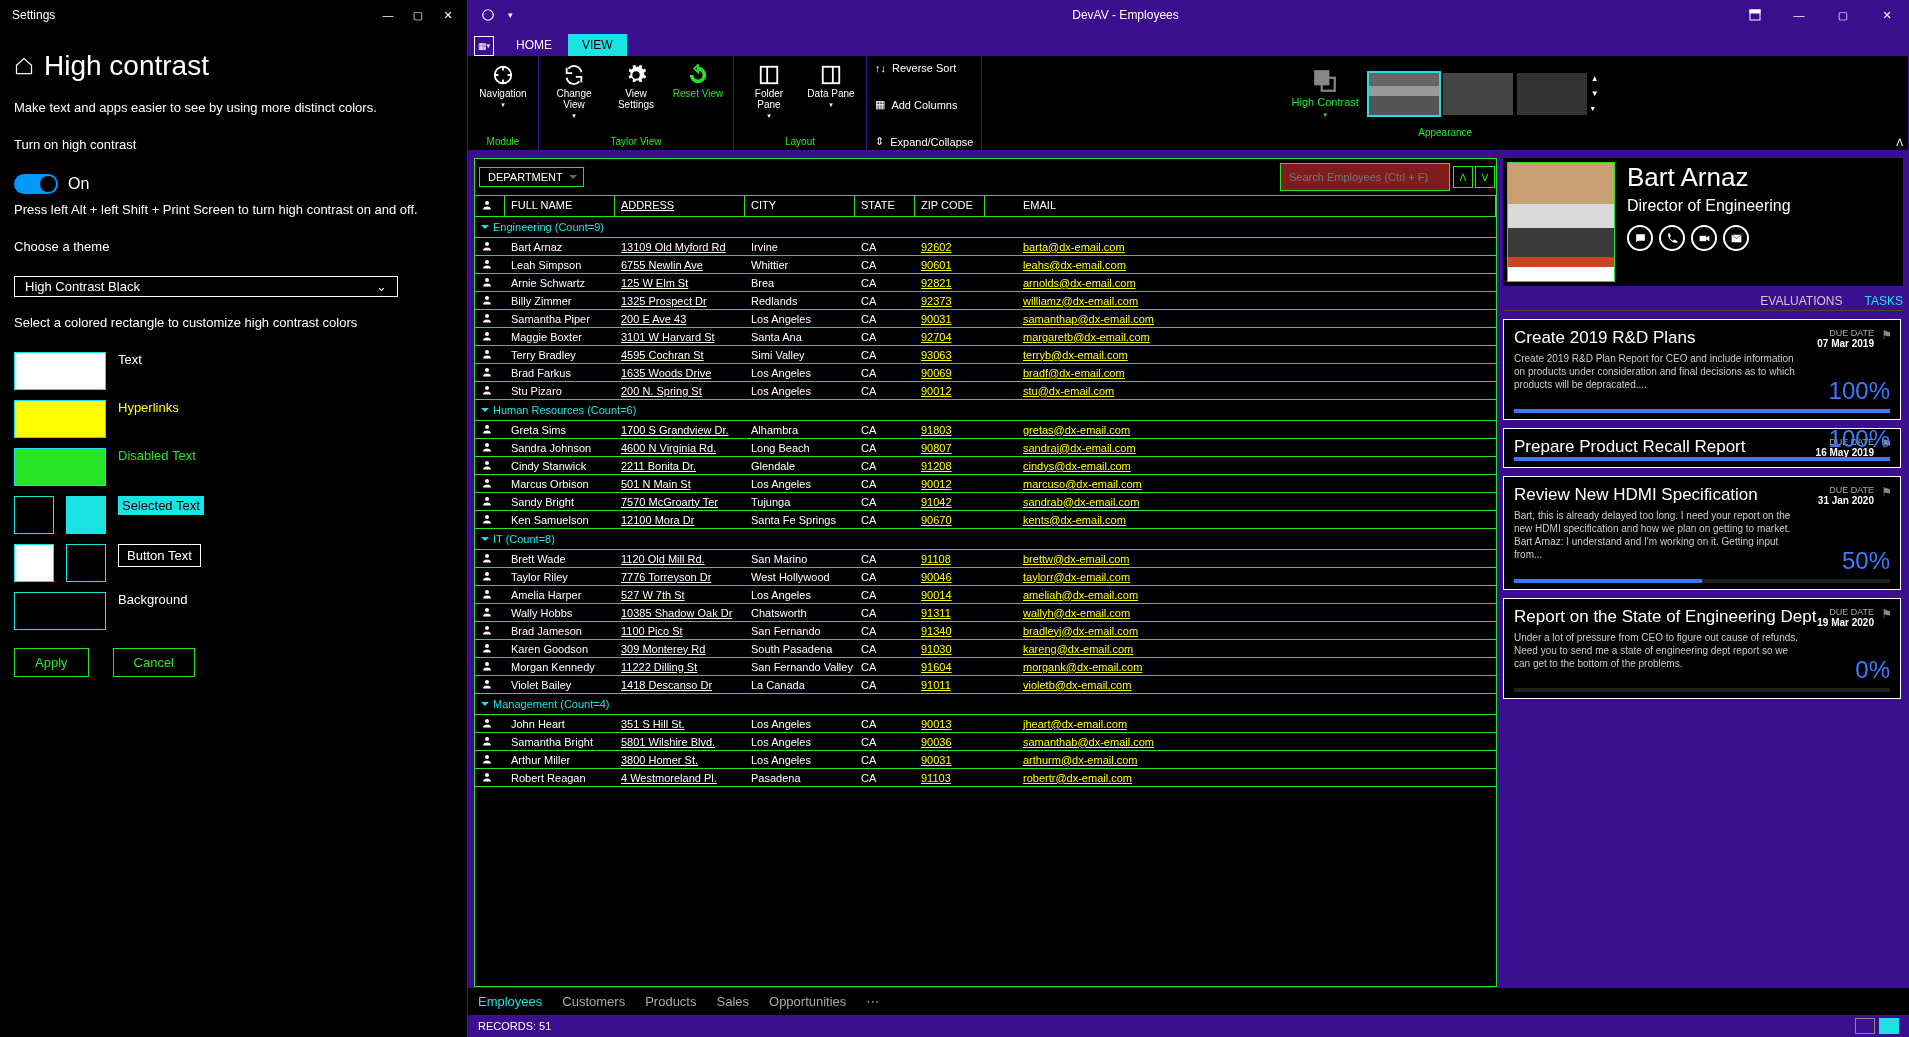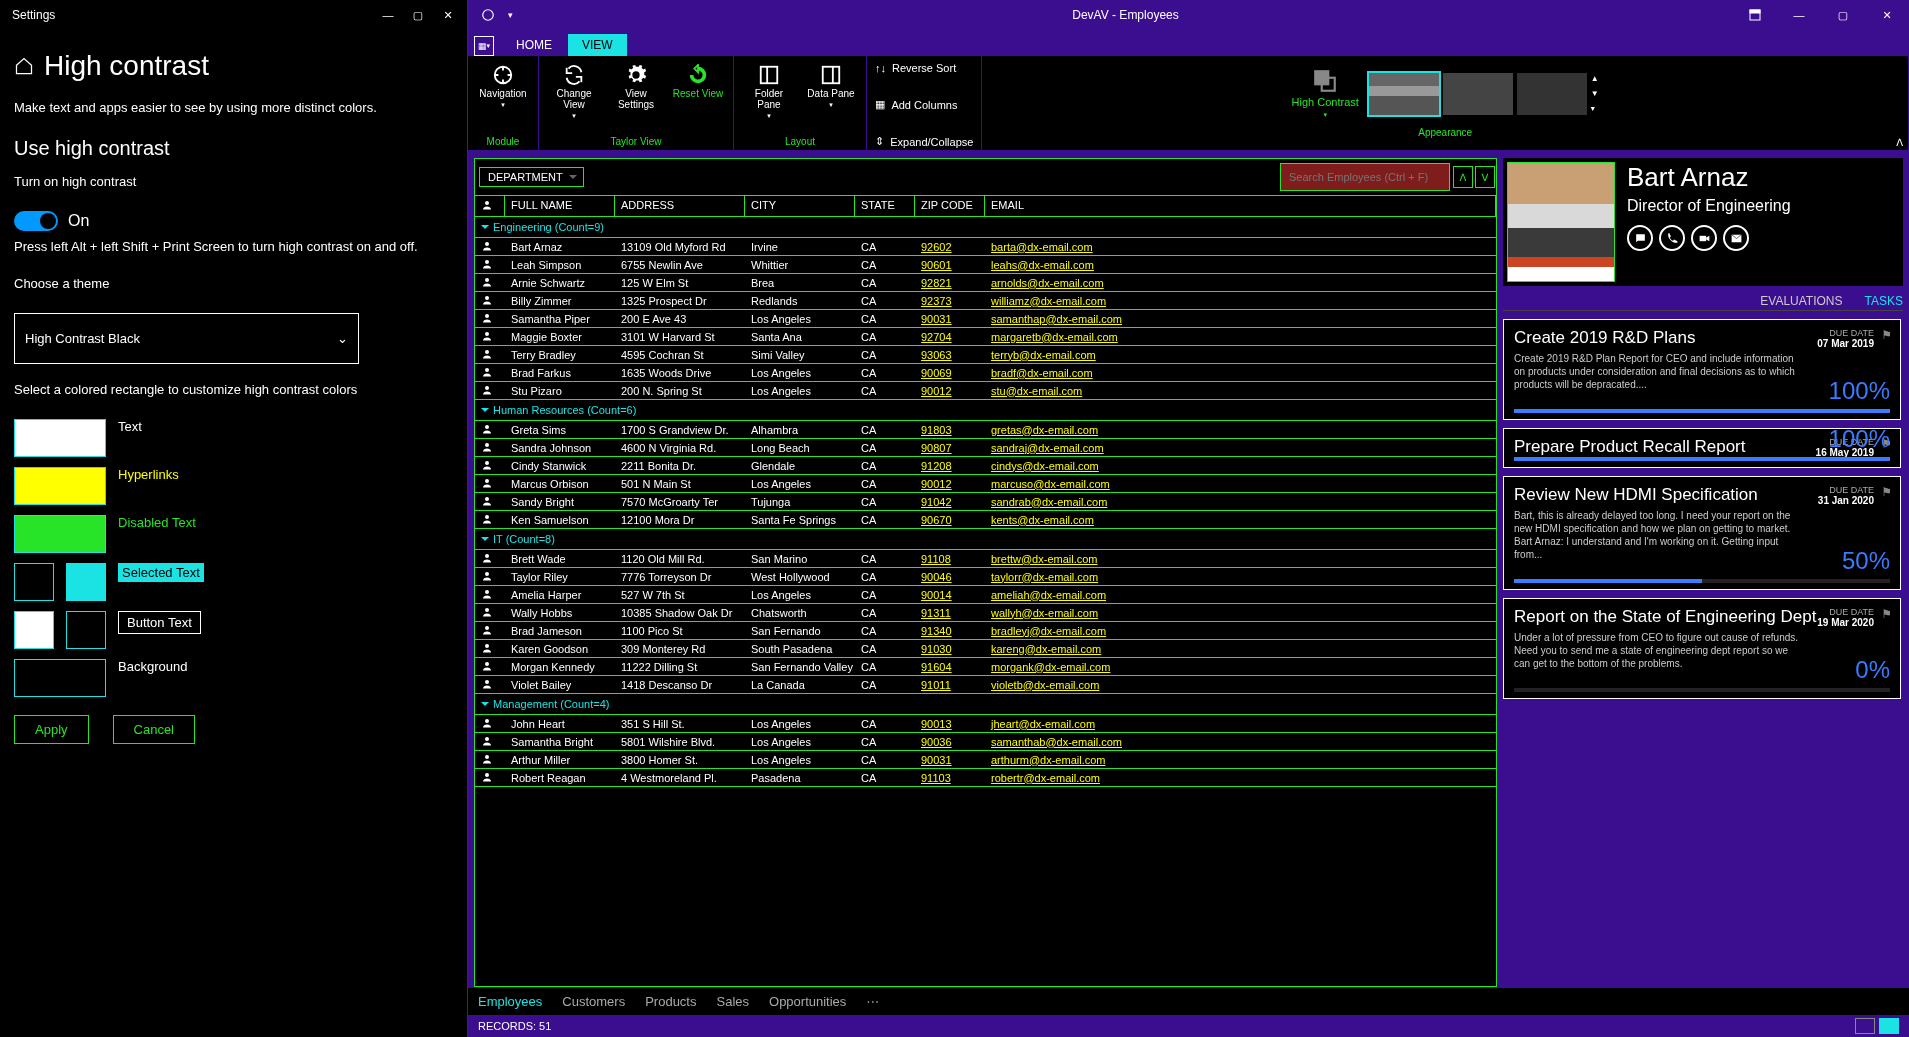--- a/index.html
+++ b/index.html
@@ -12,21 +12,21 @@
 .winbtn { width:30px; height:26px; display:flex; align-items:center; justify-content:center; font-size:11px; color:#fff; }
 .settings-body { padding:10px 14px; overflow:auto; flex:1; }
 .page-heading { display:flex; align-items:center; gap:10px; font-size:28px; font-weight:300; margin:10px 0 18px; }
 .page-heading svg { width:20px; height:20px; stroke:#fff; fill:none; stroke-width:1.5; }
 .settings-body p { font-size:13px; margin-bottom:22px; }
 .settings-body h2 { font-size:20px; font-weight:400; margin-bottom:14px; }
 .toggle-row { display:flex; align-items:center; gap:10px; margin-bottom:8px; }
 .toggle { width:44px; height:20px; border-radius:10px; background:#0099ff; position:relative; }
 .toggle::after { content:""; position:absolute; right:2px; top:2px; width:16px; height:16px; background:#000; border-radius:50%; }
 .small { font-size:13px; margin-bottom:18px; }
-.theme-select { width:345px; border:1px solid #fff; padding:17px 10px; display:flex; justify-content:space-between; font-size:13px; margin-bottom:18px; }
+.theme-select { width:384px; border:1px solid #fff; padding:2px 10px; display:flex; justify-content:space-between; font-size:13px; margin-bottom:18px; }
 .swatch-row { display:flex; align-items:flex-start; gap:12px; margin-bottom:10px; }
 .swatch { width:92px; height:38px; border:1px solid #1ce3e3; }
 .swatch.sm { width:40px; height:38px; }
 .swatch-label { font-size:13px; }
 .lbl-hyper { color:#ffff00; }
 .lbl-disabled { color:#28e428; }
 .lbl-selected { background:#1ce3e3; color:#000; padding:2px 4px; }
 .lbl-button { border:1px solid #fff; padding:3px 8px; }
 .btn-row { display:flex; gap:24px; margin-top:18px; }
 .sbtn { border:1px solid #28e428; color:#28e428; padding:6px 20px; font-size:13px; background:#000; }
@@ -65,21 +65,21 @@
 .content { flex:1; display:flex; background:#3b0e8f; padding:6px 6px 0 6px; gap:6px; overflow:hidden; }
 .grid-pane { flex:1; background:#000; border:1px solid #28e428; display:flex; flex-direction:column; overflow:hidden;}
 .grid-header { display:flex; align-items:center; border-bottom:1px solid #28e428; }
 .dept-chip { border:1px solid #28e428; padding:3px 20px 3px 8px; margin:4px; font-size:11px; position:relative;}
 .dept-chip::after{content:"";position:absolute;right:6px;top:7px;border:4px solid transparent;border-top-color:#666;}
 .grid-header .spacer { flex:1; }
 .search-box { border:1px solid #28e428; color:#28e428; font-size:11px; padding:7px 8px; width:170px; margin:4px 2px; background:#7f1d1d;}
 .navbtn { width:20px; height:22px; border:1px solid #28e428; color:#28e428; display:flex; align-items:center; justify-content:center; font-size:10px; margin:4px 1px;}
 .col-head { display:flex; border-bottom:1px solid #28e428; font-size:11px; }
 .col-head > div { border-right:1px solid #28e428; padding:3px 6px; }
-.c-icon{width:30px;} .c-name{width:110px;} .c-addr{width:130px;} .c-city{width:110px;} .c-state{width:60px;} .c-zip{width:70px;} .c-email{flex:1;}
+.c-icon{width:30px;} .c-name{width:110px;} .c-addr{width:130px;text-decoration:underline;} .c-city{width:110px;} .c-state{width:60px;} .c-zip{width:70px;} .c-email{flex:1;margin-left:32px;}
 .grid-body { flex:1; overflow:auto; }
 .group-row { color:#1ce3e3; font-size:11px; padding:4px 6px 4px 18px; border-bottom:1px solid #28e428; position:relative;}
 .group-row::before{content:"";position:absolute;left:6px;top:8px;border:4px solid transparent;border-top-color:#1ce3e3;}
 .data-row { display:flex; font-size:11px; border-bottom:1px solid #28e428; align-items:center; height:18px;}
 .data-row > div { padding:1px 6px; overflow:hidden; white-space:nowrap; }
 .data-row .c-icon svg{width:12px;height:12px;}
 .data-row .c-zip { color:#ffff00; text-decoration:underline; }
 .data-row .c-email { color:#ffff00; text-decoration:underline; }
 
 .detail-pane { width:400px; display:flex; flex-direction:column; gap:8px; overflow:hidden;}
@@ -121,21 +121,20 @@
     <div class="winbtn">✕</div>
   </div>
   <div class="settings-body">
     <div class="page-heading">
       <svg viewBox="0 0 24 24">
           <path d="M3 11l9-8 9 8v10H3z"></path>
         </svg>
       <span>High contrast</span>
     </div>
     <p>Make text and apps easier to see by using more distinct colors.</p>
-    <h2>Use high contrast</h2>
     <p class="small">Turn on high contrast</p>
     <div class="toggle-row">
       <div class="toggle"></div>
       <span>On</span>
     </div>
     <p class="small">Press left Alt + left Shift + Print Screen to turn high contrast on and off.</p>
     <p class="small">Choose a theme</p>
     <div class="theme-select">
       <span>High Contrast Black</span>
         <span>⌄</span>

